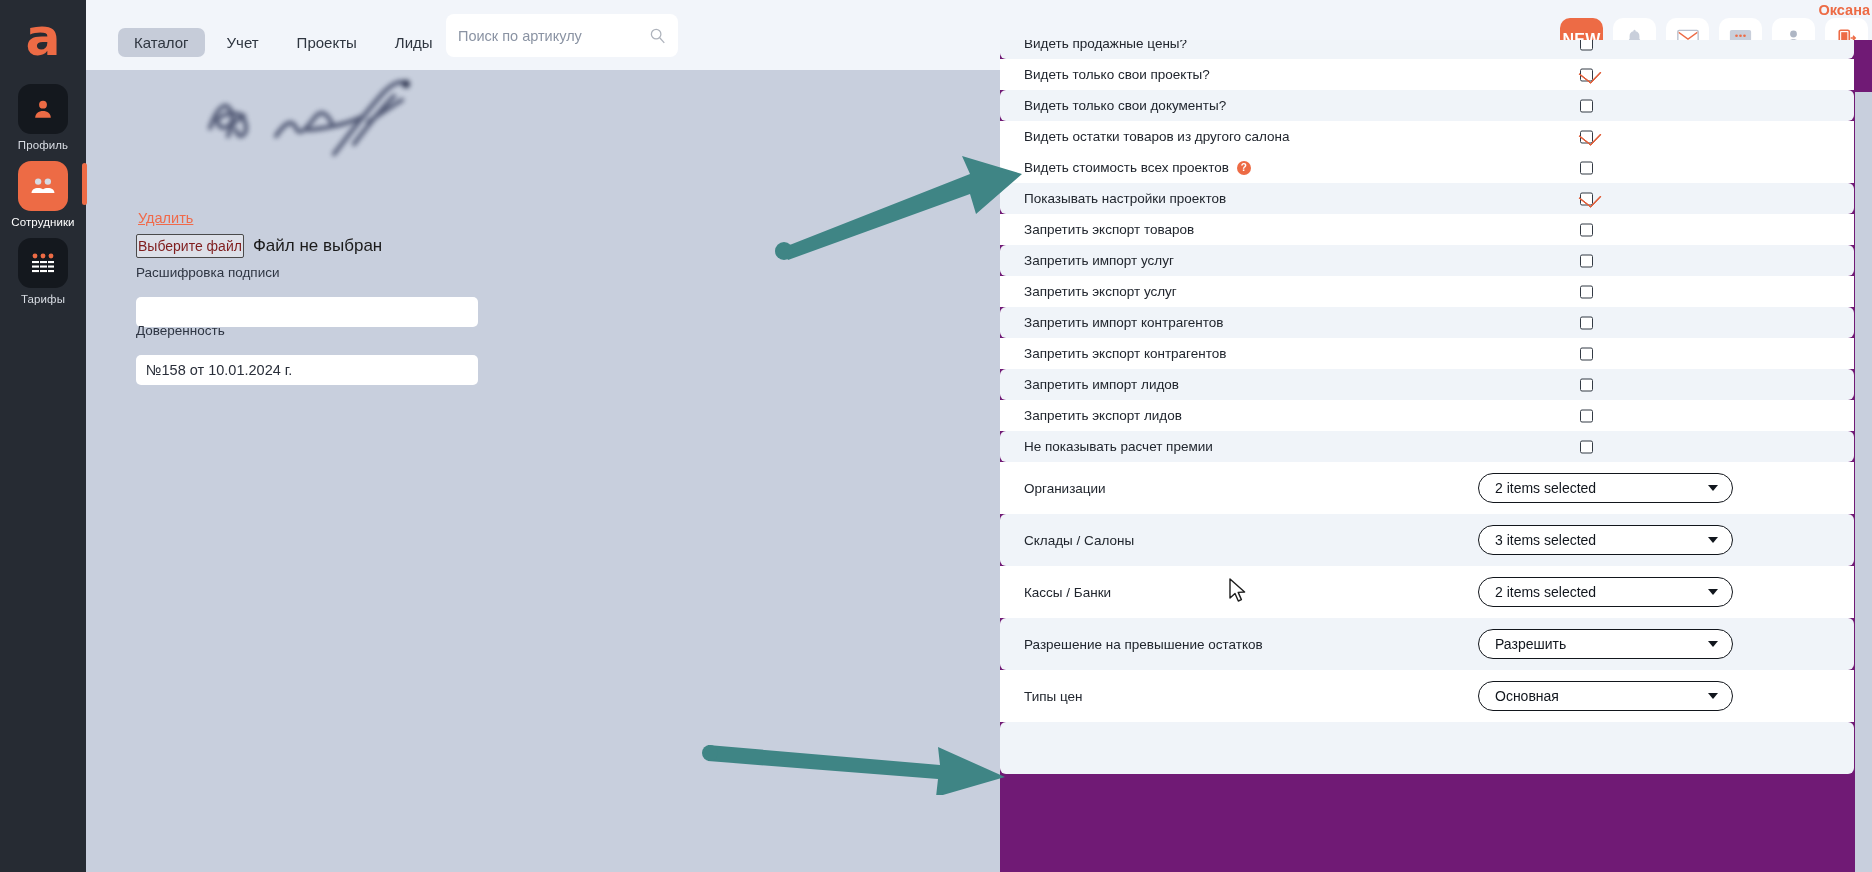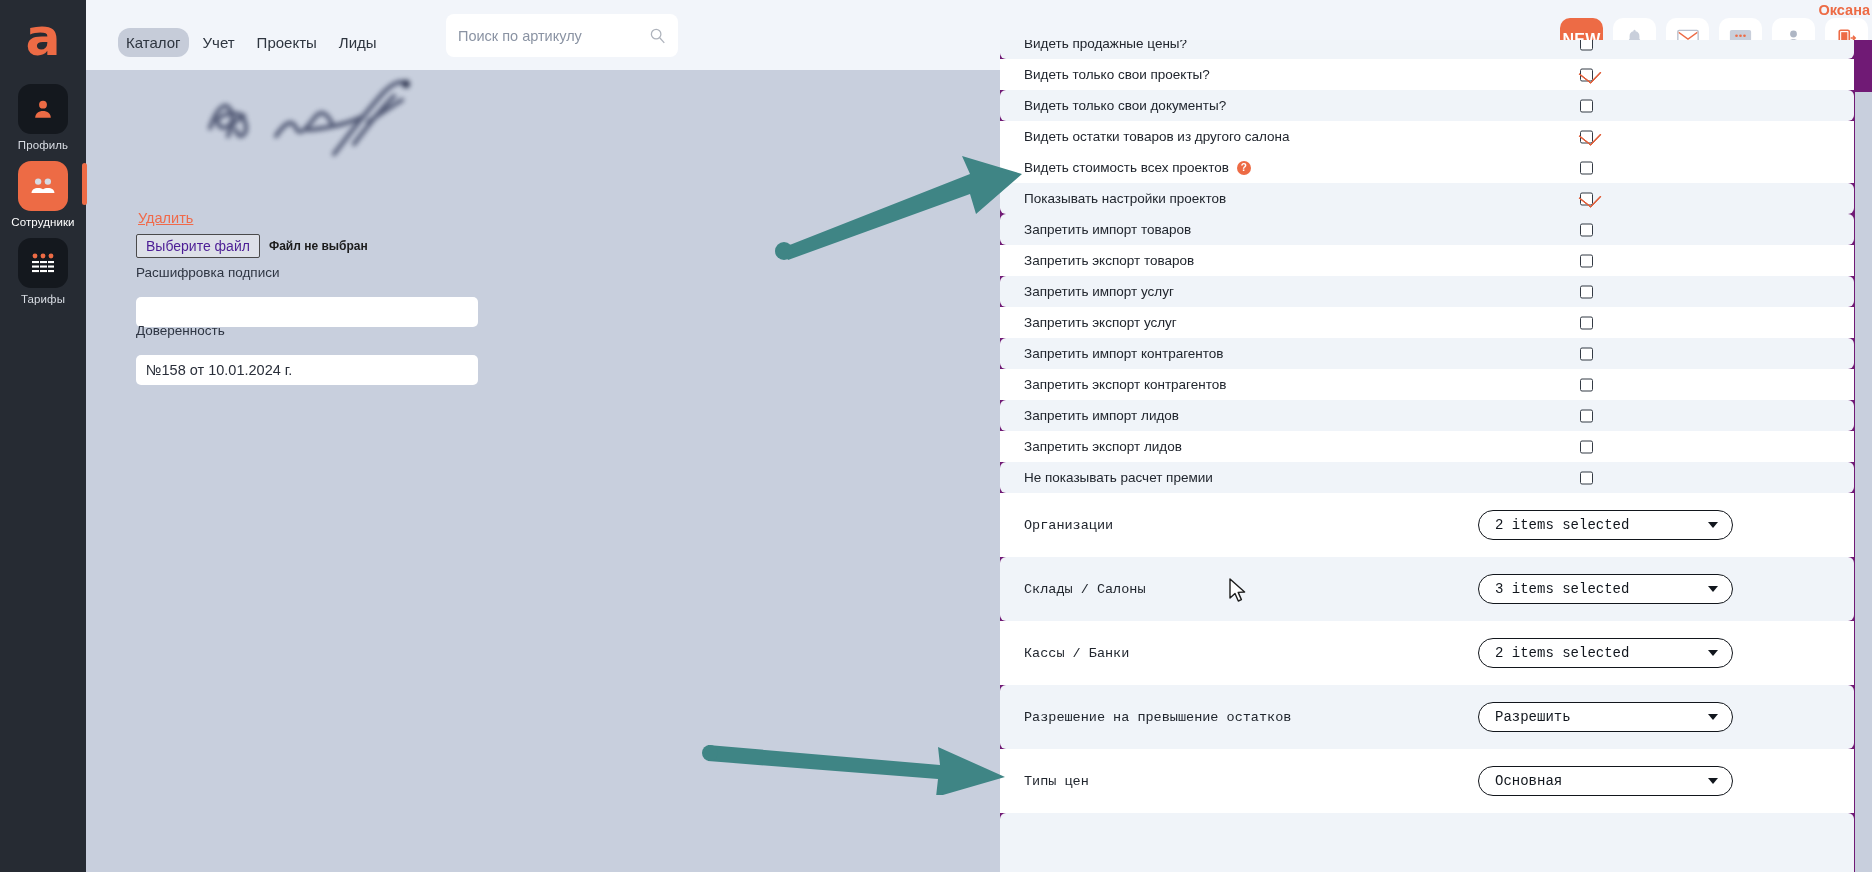--- a/index.html
+++ b/index.html
@@ -52,21 +52,21 @@
   .topbar {
     position: absolute; left: 86px; top: 0; right: 0; height: 70px;
     background: #f2f5fa;
   }
   .nav {
     position: absolute; left: 32px; top: 28px;
     display: flex; align-items: center; gap: 6px;
   }
   .nav-item {
     font-size: 15px; color: #2f3640;
-    padding: 6px 8px; border-radius: 12px; cursor: pointer; white-space: nowrap;
+    padding: 6px 16px; border-radius: 7px; cursor: pointer; white-space: nowrap;
   }
   .nav-item.active { background: #c6ccd9; }
 
   .search {
     position: absolute; left: 360px; top: 14px;
     width: 232px; height: 43px;
     background: #fff; border-radius: 8px;
     display: flex; align-items: center; padding: 0 12px;
   }
   .search input {
@@ -112,24 +112,24 @@
   .del-link {
     position: absolute; left: 20px; top: 140px;
     font-size: 14.5px; color: #f06a4a; cursor: pointer; text-decoration: underline;
   }
   .fileinput {
     position: absolute; left: 18px; top: 164px;
     display: flex; align-items: center; gap: 9px;
   }
   .filebtn {
     border: 1px solid #4a4a4a; background: #dde0e8;
-    font-size: 14px; color: #4c1d95; padding: 3px 9px; border-radius: 2px;
+    font-size: 14px; color: #7f1d1d; padding: 3px 1px; border-radius: 2px;
     cursor: pointer; font-family: "Liberation Sans", sans-serif;
   }
-  .filestatus { font-size: 12px; color: #1b1b1b; font-weight: bold; }
+  .filestatus { font-size: 17px; color: #1b1b1b; }
 
   .fldlabel {
     position: absolute; left: 18px;
     font-size: 13.5px; color: #2e3542;
   }
   .fld {
     position: absolute; left: 18px;
     width: 342px; height: 30px;
     background: #ffffff; border: none; border-radius: 5px;
     font-size: 14.5px; color: #2a2f3a; padding: 0 10px; outline: none;
@@ -170,21 +170,21 @@
   .cbx.checked::after {
     content: "";
     position: absolute; left: 1px; top: -4px;
     width: 14px; height: 14px;
     border-right: 2px solid #e0603c;
     border-bottom: 2px solid #e0603c;
     transform: rotate(38deg) skew(-6deg);
     border-radius: 1px;
   }
 
-  .row.tall { height: 64px; font-family: Liberation Mono, monospace; }
+  .row.tall { height: 52px; }
   .sel-wrap {
     position: absolute; left: 478px; top: 50%; transform: translateY(-50%);
     width: 255px; height: 30px;
   }
   .sel {
     width: 100%; height: 100%;
     border: 1.3px solid #12161c; border-radius: 16px;
     background: #fff;
     display: flex; align-items: center; justify-content: space-between;
     padding: 0 14px 0 16px; cursor: pointer;
@@ -392,24 +392,20 @@
         <span class="row-label">Видеть стоимость всех проектов</span>
         <span class="help-dot">?</span>
         <span class="cbx"></span>
       </div>
 
       <div class="row alt">
         <span class="row-label">Показывать настройки проектов</span>
         <span class="cbx checked"></span>
       </div>
 
-      <div class="row alt">
-        <span class="row-label">Запретить импорт товаров</span>
-        <span class="cbx"></span>
-      </div>
 
       <div class="row">
         <span class="row-label">Запретить экспорт товаров</span>
         <span class="cbx"></span>
       </div>
 
       <div class="row alt">
         <span class="row-label">Запретить импорт услуг</span>
         <span class="cbx"></span>
       </div>

